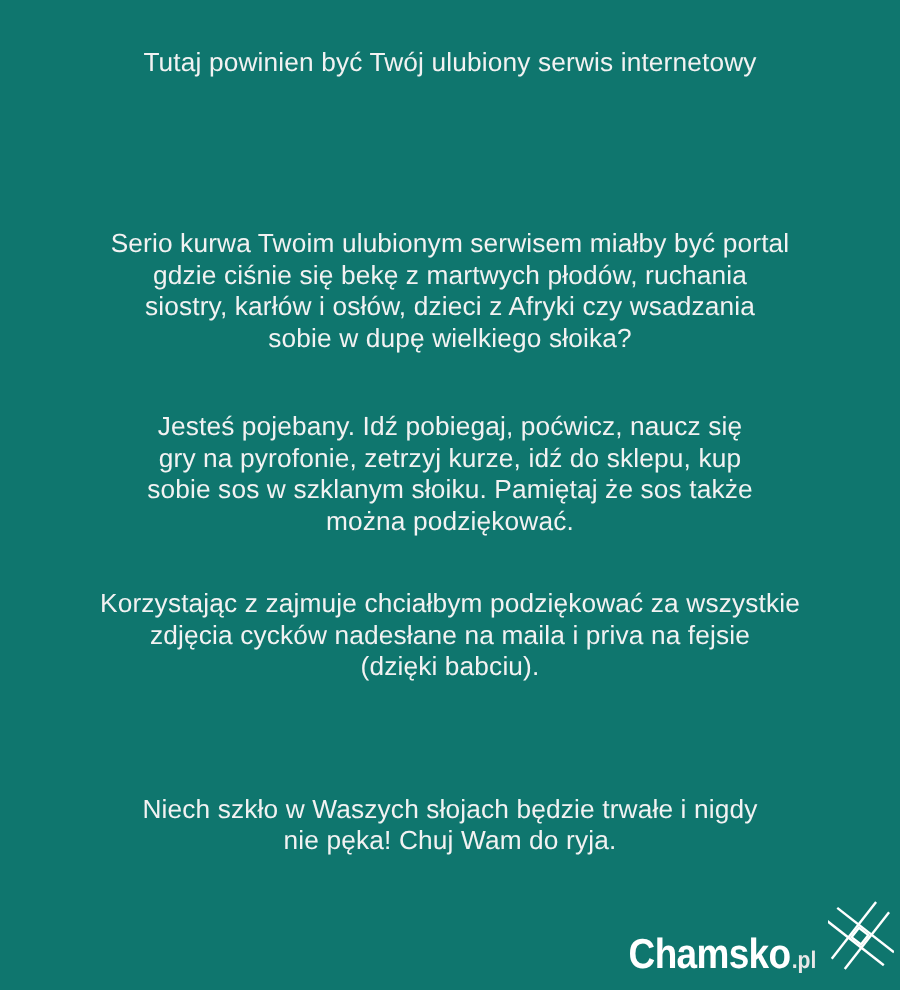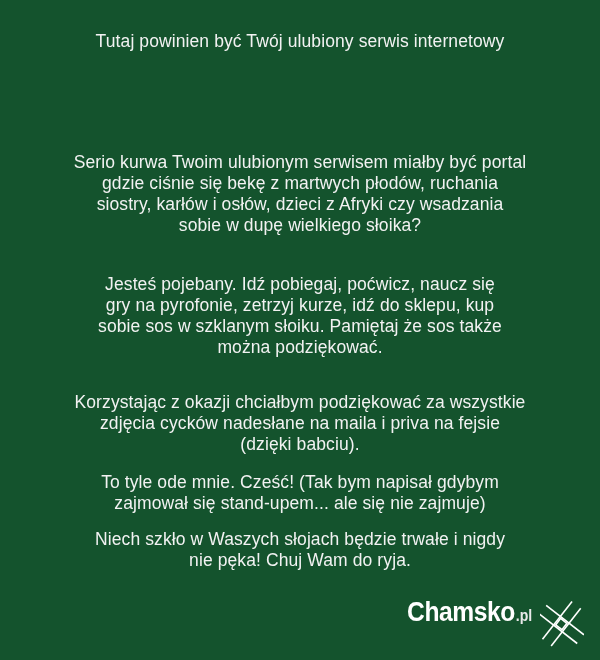--- a/index.html
+++ b/index.html
@@ -4,21 +4,21 @@
 <style>
   html, body {
     margin: 0;
     padding: 0;
     background: #000;
   }
   .page {
     position: relative;
     width: 600px;
     height: 660px;
-    background: #14532d;
+    background: #0f766e;
     overflow: hidden;
     font-family: "Liberation Sans", "DejaVu Sans", sans-serif;
   }
   .meme-text {
     position: absolute;
     left: 0;
     width: 600px;
     margin: 0;
     color: #f2f2f2;
     font-size: 17.5px;
@@ -30,24 +30,24 @@
   .t1 { top: 31px; }
   .t2 { top: 89px; }
   .t3 { top: 152px; }
   .t4 { top: 274px; }
   .t5 { top: 392px; }
   .t6 { top: 472px; }
   .t7 { top: 529px; }
 
   .logo {
     position: absolute;
-    right: 16px;
+    right: 4px;
     bottom: 10px;
     display: flex;
-    align-items: flex-start;
+    align-items: flex-end;
   }
   .logo-text {
     display: flex;
     align-items: baseline;
     transform: scaleX(0.88);
     transform-origin: right center;
   }
   .logo-brand {
     color: #ffffff;
     font-weight: 700;
@@ -75,25 +75,23 @@
 
   <p class="meme-text t1">Tutaj powinien być Twój ulubiony serwis internetowy</p>
   <p class="meme-text t3">Serio kurwa Twoim ulubionym serwisem miałby być portal
 gdzie ciśnie się bekę z martwych płodów, ruchania
 siostry, karłów i osłów, dzieci z Afryki czy wsadzania
 sobie w dupę wielkiego słoika?</p>
   <p class="meme-text t4">Jesteś pojebany. Idź pobiegaj, poćwicz, naucz się
 gry na pyrofonie, zetrzyj kurze, idź do sklepu, kup
 sobie sos w szklanym słoiku. Pamiętaj że sos także
 można podziękować.</p>
-  <p class="meme-text t5">Korzystając z okazji chciałbym podziękować za wszystkie
+  <p class="meme-text t5">Korzystając z zajmuje chciałbym podziękować za wszystkie
 zdjęcia cycków nadesłane na maila i priva na fejsie
 (dzięki babciu).</p>
-  <p class="meme-text t6">To tyle ode mnie. Cześć! (Tak bym napisał gdybym
-zajmował się stand-upem... ale się nie zajmuje)</p>
   <p class="meme-text t7">Niech szkło w Waszych słojach będzie trwałe i nigdy
 nie pęka! Chuj Wam do ryja.</p>
 
   <div class="logo">
     <span class="logo-text">
       <span class="logo-brand">Chamsko</span>
       <span class="logo-tld">.pl</span>
     </span>
     <svg class="logo-icon" viewBox="0 0 44 52" aria-hidden="true">
       <g transform="rotate(38 22 26)" stroke="#ffffff" stroke-width="1.6" fill="none">

